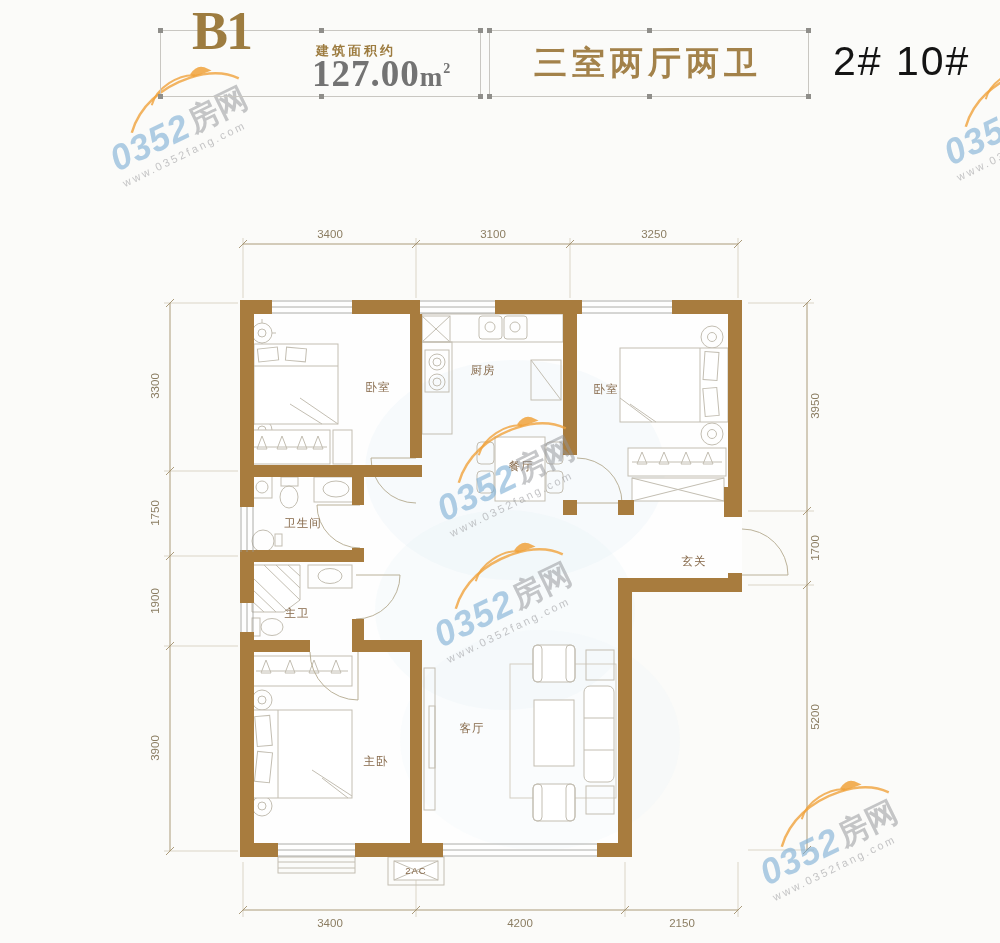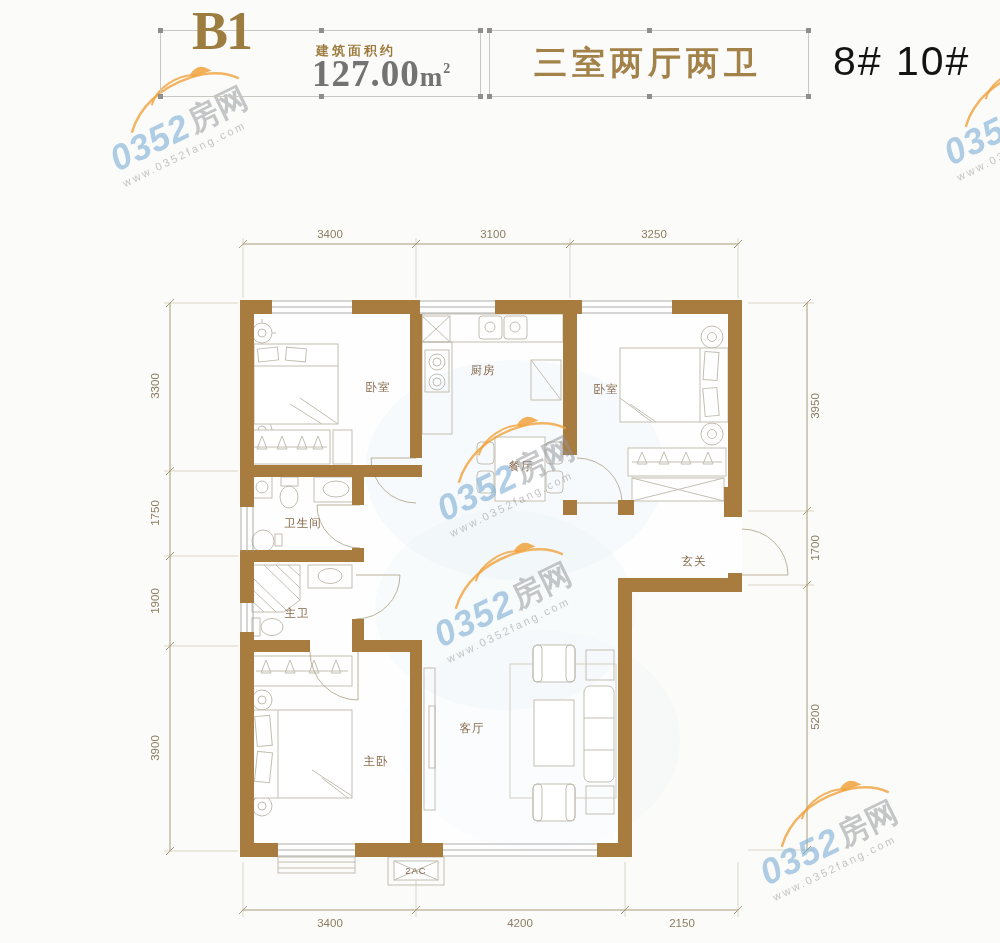--- a/index.html
+++ b/index.html
@@ -349,15 +349,15 @@
     <span class="hd" style="left:-3px;bottom:-3px"></span>
       <span class="hd" style="right:-3px;bottom:-3px"></span>
     <span class="hd" style="left:50%;top:-3px;margin-left:-2px"></span>
       <span class="hd" style="left:50%;bottom:-3px;margin-left:-2px"></span>
   </div>
 
   <div class="plan-code">B1</div>
   <div class="area-label">建筑面积约</div>
   <div class="area-value"><span>127.00</span><span class="unit">m</span><sup>2</sup></div>
   <div class="layout-title">三室两厅两卫</div>
-  <div class="bldg">8# 10#</div>
+  <div class="bldg">2# 10#</div>
 
 </div>
 
 </body></html>

